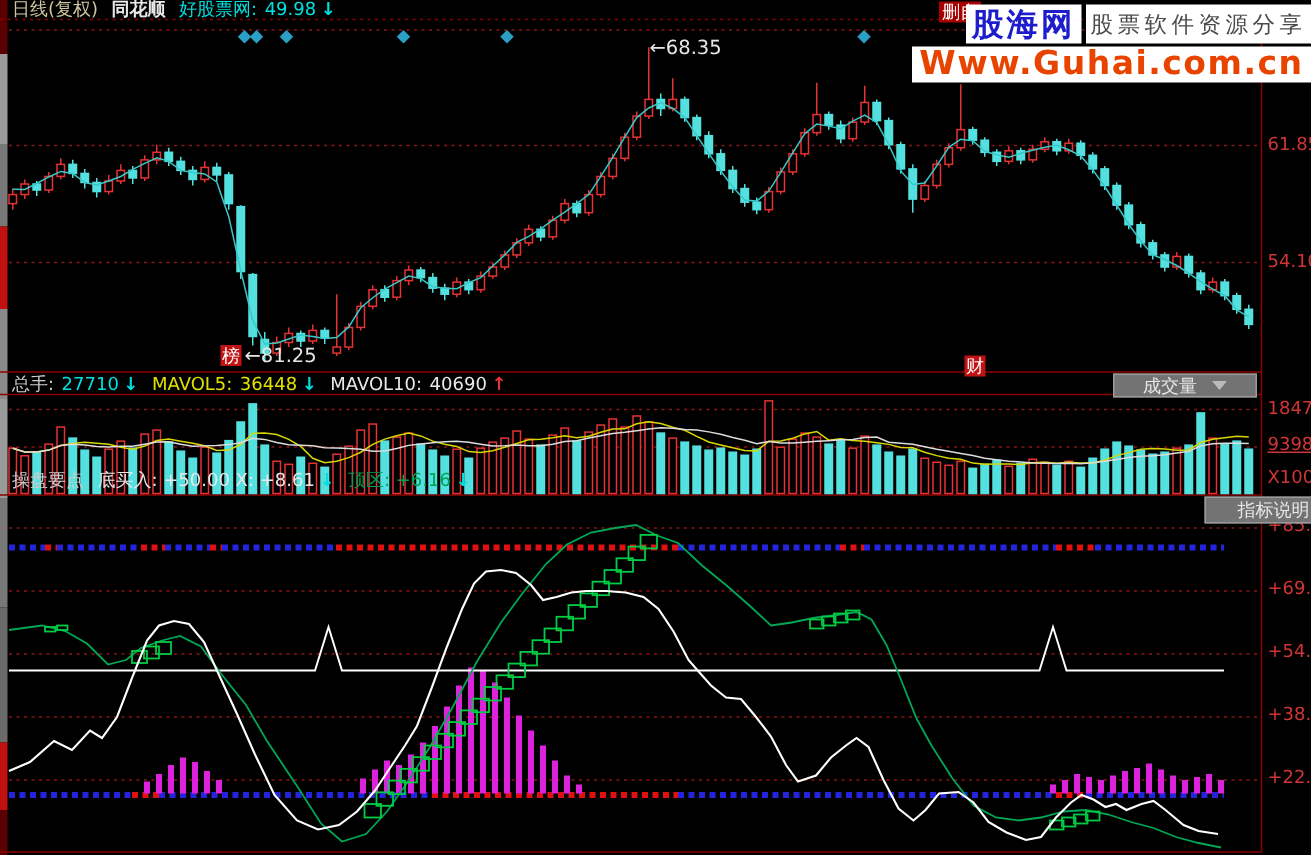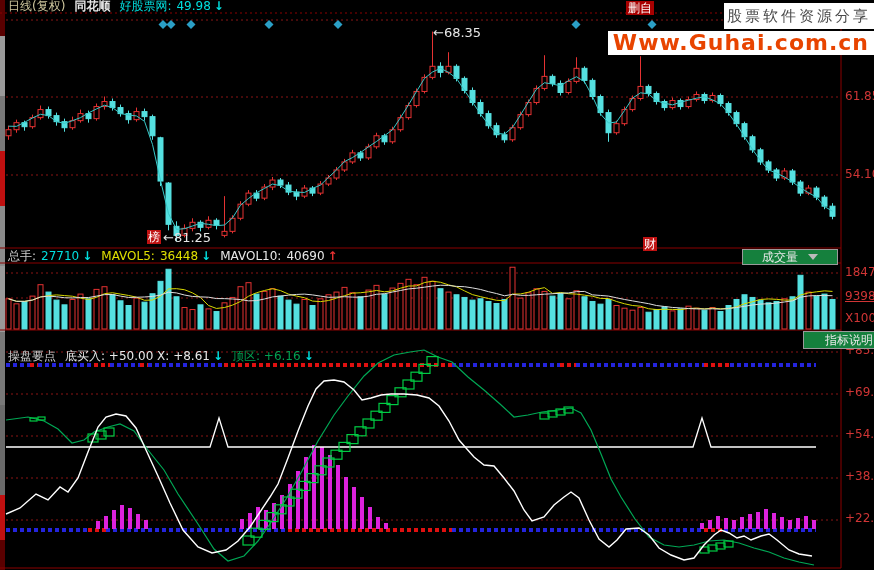--- a/index.html
+++ b/index.html
@@ -8,21 +8,21 @@
   #chart-canvas{position:absolute;left:0;top:0;}
   .txt{position:absolute;white-space:nowrap;font-size:12px;line-height:13px;}
   .hdr-row{position:absolute;left:8px;display:flex;gap:9px;align-items:center;}
   .axlab{position:absolute;left:845px;color:#d03535;font-size:12px;line-height:12px;white-space:nowrap;}
   .cyan{color:#00dfdf;} .yellow{color:#e0e000;} .white{color:#e8e8e8;} .gray{color:#cccccc;}
   .green{color:#00a050;} .red{color:#e63232;} .khaki{color:#cfc79e;}
   .badge{position:absolute;background:#c01212;color:#fff;font-size:12px;line-height:14px;
          width:14px;height:14px;text-align:center;z-index:3;}
   .anno{position:absolute;color:#e6e6e6;font-size:13px;line-height:13px;z-index:3;}
   .btnbox{position:absolute;border:1px solid #9a9a9a;color:#e8e8e8;font-size:12px;
-          display:flex;align-items:center;justify-content:center;background:#15803d;z-index:2;}
+          display:flex;align-items:center;justify-content:center;background:#737373;z-index:2;}
   .del-btn{position:absolute;left:626px;top:1px;background:#a80000;color:#fff;
            font-size:12px;line-height:14px;padding:0 2px;z-index:2;}
   #watermark{position:absolute;right:0;top:3px;z-index:4;text-align:right;line-height:0;}
   #watermark .row1{display:flex;align-items:stretch;justify-content:flex-end;}
   #wm-brand{background:#fff;color:#1d1dcc;font-size:21px;font-weight:bold;line-height:24px;
             padding:1px 4px;letter-spacing:2px;}
   #wm-tag{background:#fff;color:#4a4a4a;font-size:15px;font-weight:normal;line-height:24px;
           padding:1px 3px;letter-spacing:3px;margin-left:3px;}
   #wm-url{display:inline-block;background:#fff;color:#e84400;font-size:22px;font-weight:bold;
           line-height:24px;padding:0 5px;margin-top:2px;letter-spacing:1px;}
@@ -490,20 +490,21 @@
     <span class="txt khaki" style="position:static">日线(复权)</span>
     <span class="txt white" style="position:static;font-weight:bold">同花顺</span>
     <span class="txt cyan" style="position:static">好股票网:</span>
     <span class="txt cyan" style="position:static;margin-left:-4px">49.98</span>
     <span class="txt cyan arrow" style="position:static;margin-left:-6px">↓</span>
   </div>
   <div class="del-btn">删自</div>
 
   <div id="watermark">
     <div class="row1">
+      <span id="wm-brand">股海网</span>
       <span id="wm-tag">股票软件资源分享</span>
     </div>
     <span id="wm-url">Www.Guhai.com.cn</span>
   </div>
 
   <div class="anno" style="left:433px;top:26px;">←68.35</div>
   <div class="anno" style="left:163px;top:231px;">←81.25</div>
   <div class="badge" style="left:147px;top:230px;">榜</div>
   <div class="badge" style="left:643px;top:237px;">财</div>
 
@@ -516,21 +517,21 @@
     <span class="txt cyan arrow" style="position:static;margin-left:-6px">↓</span>
     <span class="txt white" style="position:static">MAVOL10:</span>
     <span class="txt white" style="position:static;margin-left:-4px">40690</span>
     <span class="txt red arrow" style="position:static;margin-left:-6px">↑</span>
   </div>
   <div class="btnbox" style="left:742px;top:249px;width:94px;height:14px;">
     <span>成交量</span>
     <span class="tri-down"></span>
   </div>
 
-  <div class="hdr-row" style="top:350px;height:13px;">
+  <div class="hdr-row" style="top:314px;height:13px;">
     <span class="txt gray" style="position:static">操盘要点</span>
     <span class="txt white" style="position:static">底买入: +50.00 X: +8.61</span>
     <span class="txt cyan arrow" style="position:static;margin-left:-6px">↓</span>
     <span class="txt green" style="position:static">顶区: +6.16</span>
     <span class="txt cyan arrow" style="position:static;margin-left:-6px">↓</span>
   </div>
   <div class="btnbox" style="left:803px;top:331px;width:68px;height:16px;padding-left:11px;">
     <span>指标说明</span>
   </div>
 

